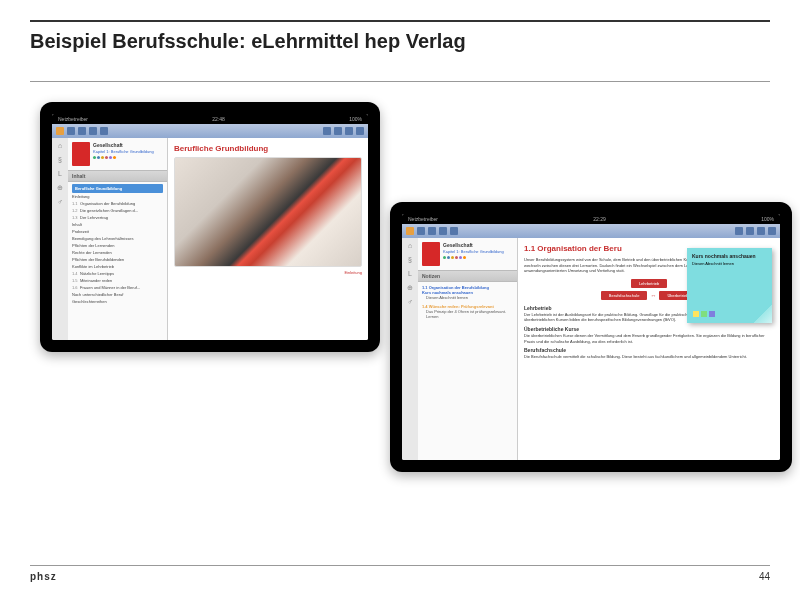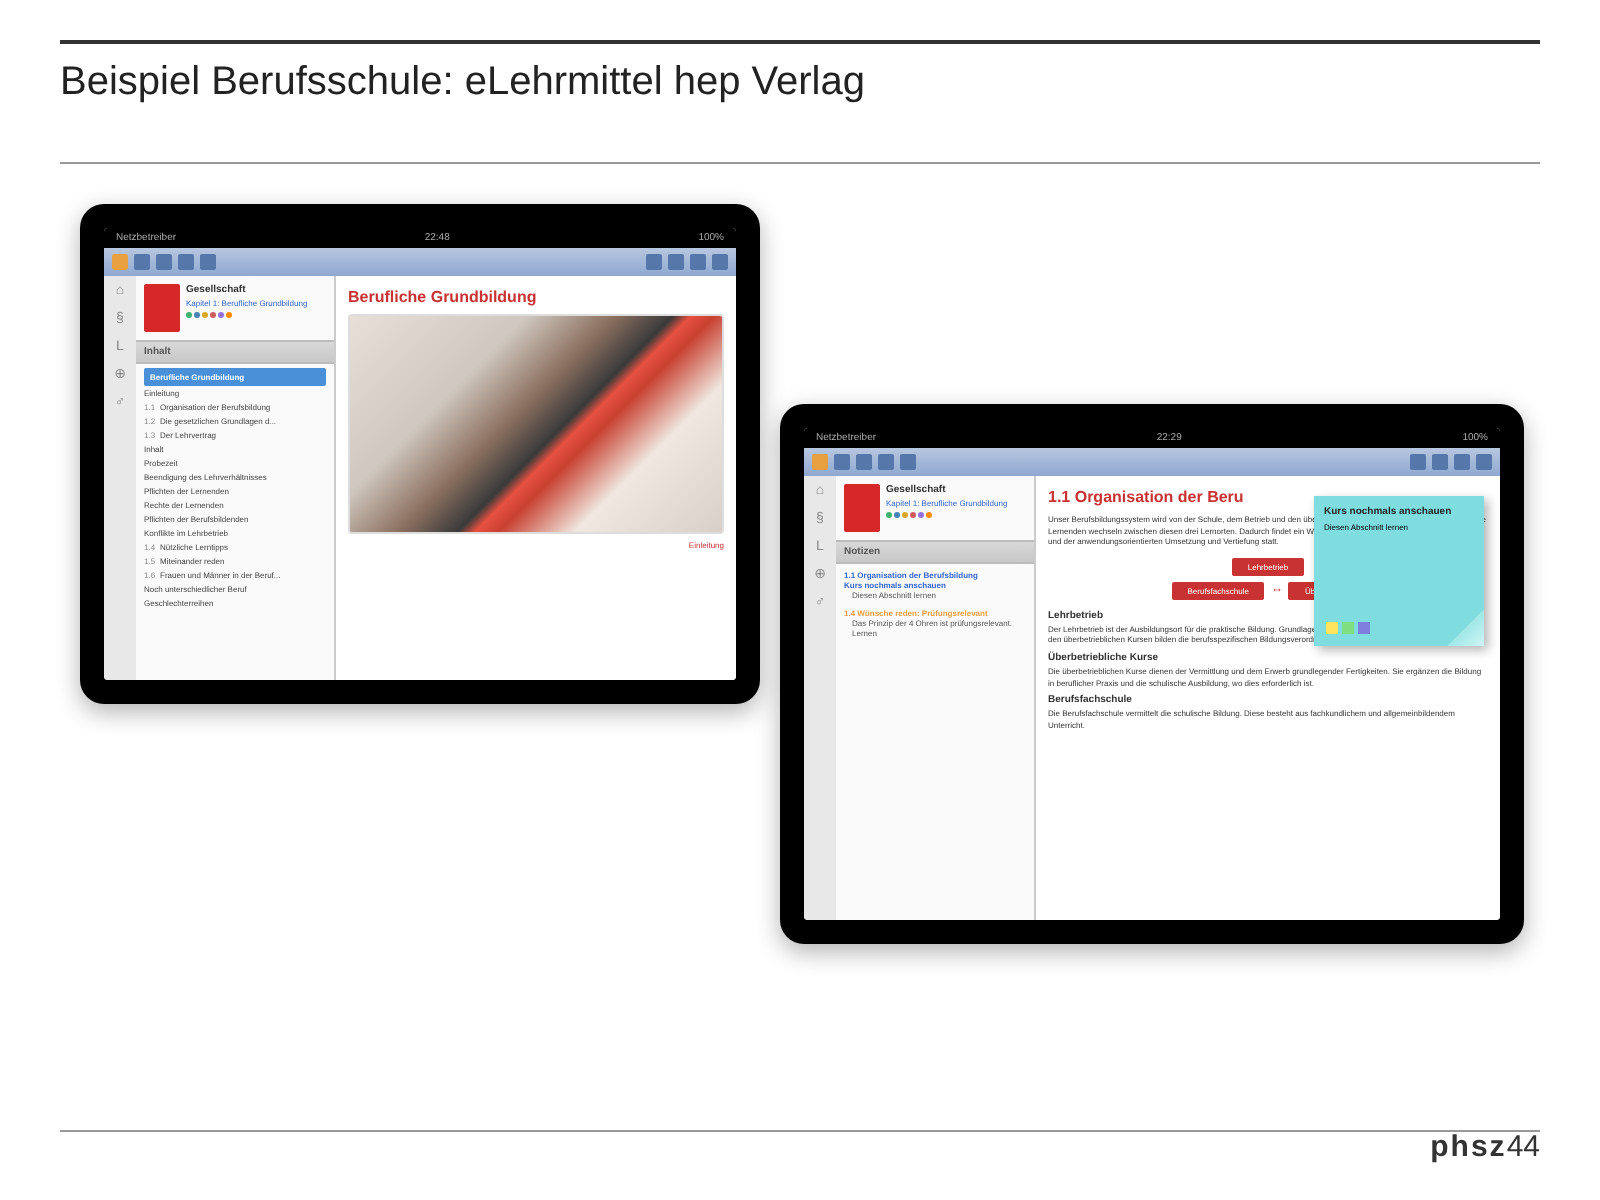--- a/index.html
+++ b/index.html
@@ -1,24 +1,24 @@
 <!DOCTYPE html>
 <html><head>
 <meta charset="utf-8">
 <style>
 *{margin:0;padding:0;box-sizing:border-box}
 body{width:800px;height:600px;font-family:Arial,sans-serif;background:#fff;position:relative;overflow:hidden}
 .slide{width:100%;height:100%;padding:20px 30px;position:relative}
 .header{border-top:2px solid #333;padding-top:8px;margin-bottom:15px}
-.title{font-size:20px;font-weight:normal;color:#222}
+.title{font-size:20px;font-weight:bold;color:#222}
 .divider{border-top:1px solid #999;margin:28px 0 20px}
 .tablets{position:relative;height:400px}
 .tablet{position:absolute;background:#000;border-radius:12px;padding:12px;box-shadow:0 4px 12px rgba(0,0,0,0.3)}
 .tablet1{left:10px;top:0;width:340px;height:250px}
-.tablet2{left:360px;top:100px;width:372px;height:270px}
+.tablet2{left:360px;top:100px;width:402px;height:270px}
 .screen{background:#ffffff;width:100%;height:100%;border-radius:2px;display:flex;flex-direction:column;overflow:hidden}
 .statusbar{background:#000;color:#aaa;font-size:5px;height:10px;display:flex;justify-content:space-between;align-items:center;padding:0 6px}
 .toolbar{background:linear-gradient(#b8c7e0,#8fa8d0);height:14px;display:flex;align-items:center;padding:0 4px;gap:3px}
 .tbicon{width:8px;height:8px;background:#5577aa;border-radius:1px}
 .tbicon.o{background:#e8a040}
 .content{display:flex;flex:1;overflow:hidden}
 .sidebar{width:16px;background:#e8e8e8;display:flex;flex-direction:column;align-items:center;padding-top:4px;gap:6px}
 .sb-icon{width:8px;height:8px;font-size:7px;color:#888;text-align:center;line-height:8px}
 .leftpanel{width:100px;border-right:1px solid #ccc;font-size:5px;overflow:hidden;background:#fafafa}
 .book-header{display:flex;padding:4px;gap:3px;align-items:flex-start}
@@ -48,21 +48,21 @@
 .dbox{background:#c83232;color:#fff;padding:2px 8px;font-size:4px;border-radius:1px}
 .drow{display:flex;gap:3px;align-items:center}
 .darrow{color:#c83232;font-size:6px}
 .subhead{font-size:5px;font-weight:bold;color:#333;margin:3px 0 1px}
 .sticky{position:absolute;right:8px;top:34px;width:85px;height:75px;background:#7fdde0;padding:5px;font-size:4px;box-shadow:2px 2px 5px rgba(0,0,0,0.3)}
 .sticky-title{font-weight:bold;color:#222;font-size:5px;margin-bottom:2px}
 .sticky-colors{position:absolute;bottom:6px;left:6px;display:flex;gap:2px}
 .sq{width:6px;height:6px}
 .sq1{background:#ffe45e}.sq2{background:#7fde7f}.sq3{background:#7f7fde}
 .sticky-fold{position:absolute;bottom:0;right:0;width:18px;height:18px;background:linear-gradient(135deg,transparent 48%,#a0e8e8 50%,#d0f5f5 100%)}
-.footer{position:absolute;bottom:18px;left:30px;right:30px;display:flex;justify-content:flex-end;align-items:center;font-size:15px;color:#333}
+.footer{position:absolute;bottom:18px;left:30px;right:30px;display:flex;justify-content:space-between;align-items:center;font-size:10px;color:#333}
 .footer-brand{font-weight:bold;letter-spacing:1px}
 .footer-line{position:absolute;bottom:34px;left:30px;right:30px;border-top:1px solid #999}
 </style>
 </head>
 <body>
 
 <div class="slide">
   <div class="header">
     <div class="title">Beispiel Berufsschule:  eLehrmittel hep Verlag</div>
   </div>

